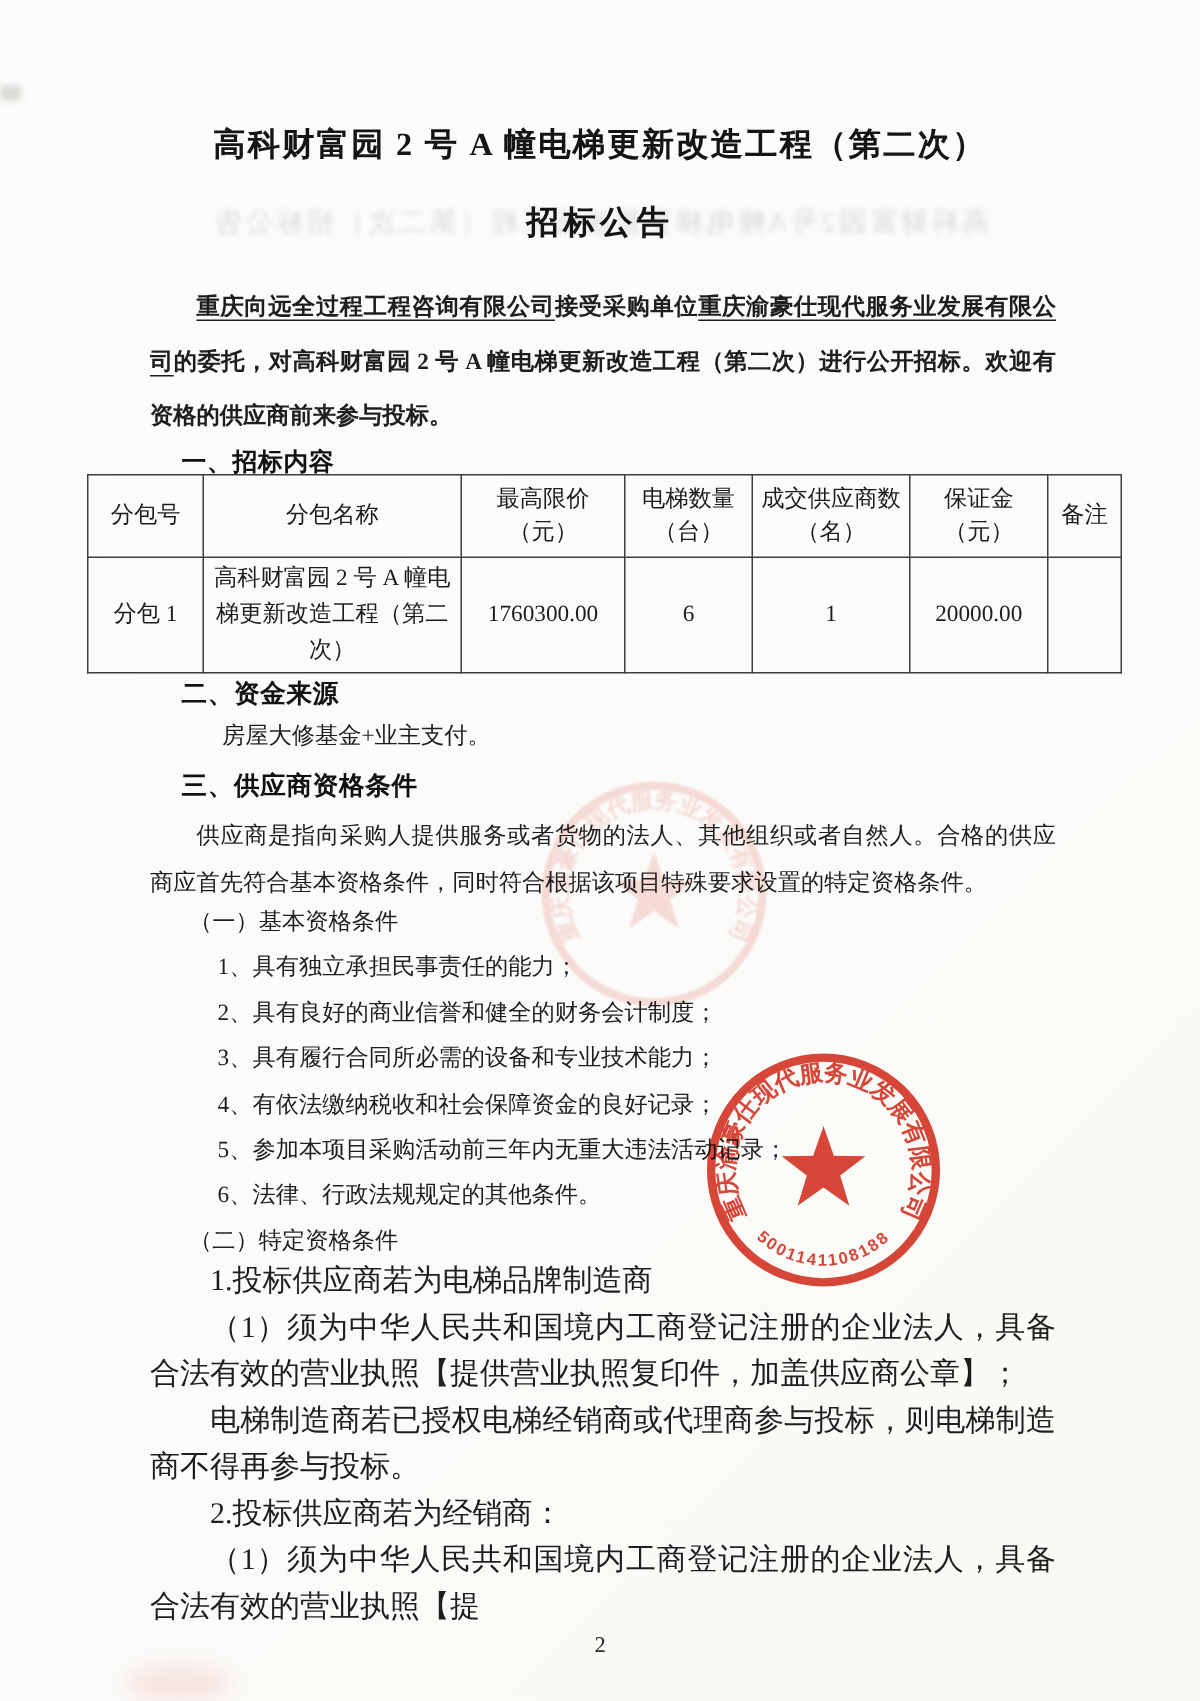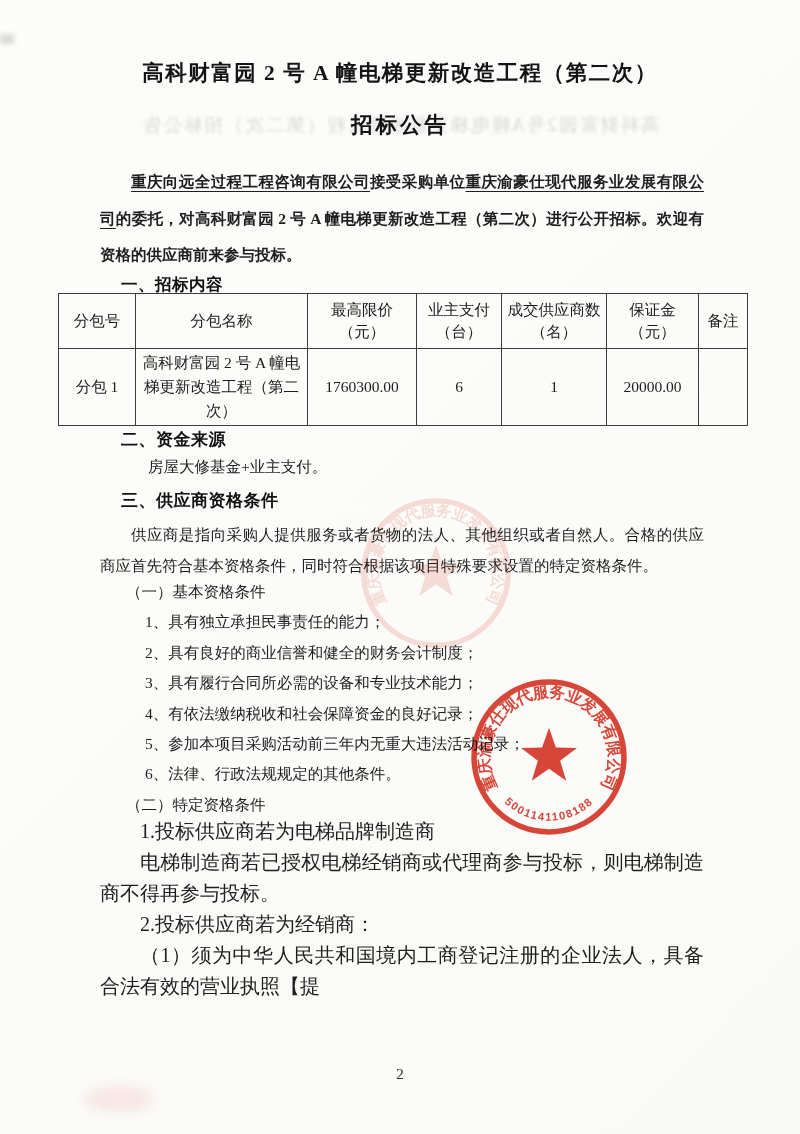--- a/index.html
+++ b/index.html
@@ -5,21 +5,21 @@
   html,body{margin:0;padding:0;background:#e8e8e6;}
   .page{
     position:relative;
     width:800px;height:1134px;
     margin:0 auto;
     background:linear-gradient(135deg,#fcfcfa 0%,#fbfbf9 55%,#f9f9f6 100%);
     font-family:"Liberation Serif","DejaVu Serif",serif;
     color:#1e1e1e;
     overflow:hidden;
   }
-  .abs{position:absolute;}
+  .abs{position:absolute;margin-top:23px;}
   .doc-title{width:800px;left:0;text-align:center;font-weight:bold;font-size:21.5px;letter-spacing:1.5px;color:#141414;}
   .ghost-line{
     left:94px;width:612px;text-align:center;
     font-size:18.5px;letter-spacing:2px;color:#bcbcbc;
     transform:scaleX(-1);filter:blur(1.6px);opacity:.55;
     white-space:nowrap;overflow:hidden;
   }
   .intro{left:100px;width:604px;font-size:15.5px;line-height:36.5px;text-align:justify;text-indent:2em;font-weight:bold;}
   .uline{text-decoration:underline;text-underline-offset:4px;}
   .sec-heading{font-weight:bold;font-size:17px;color:#111;letter-spacing:.5px;white-space:nowrap;}
@@ -76,21 +76,21 @@
         <col style="width:105px">
         <col style="width:92px">
         <col style="width:49px">
     </colgroup>
     <tbody>
         <tr>
       <th>分包号</th>
       <th>分包名称</th>
       <th>最高限价
 （元）</th>
-      <th>业主支付
+      <th>电梯数量
 （台）</th>
       <th>成交供应商数
 （名）</th>
       <th>保证金（元）</th>
       <th>备注</th>
     </tr>
     <tr>
       <td>分包 1</td>
       <td>高科财富园 2 号 A 幢电梯更新改造工程（第二次）</td>
       <td>1760300.00</td>
@@ -114,20 +114,21 @@
     <div class="item">2、具有良好的商业信誉和健全的财务会计制度；</div>
     <div class="item">3、具有履行合同所必需的设备和专业技术能力；</div>
     <div class="item">4、有依法缴纳税收和社会保障资金的良好记录；</div>
     <div class="item">5、参加本项目采购活动前三年内无重大违法活动记录；</div>
     <div class="item">6、法律、行政法规规定的其他条件。</div>
     <div class="sub">（二）特定资格条件</div>
   </div>
 
   <div class="abs special-block" style="top:816px;">
     <p>1.投标供应商若为电梯品牌制造商</p>
+    <p>（1）须为中华人民共和国境内工商登记注册的企业法人，具备合法有效的营业执照【提供营业执照复印件，加盖供应商公章】；</p>
     <p>电梯制造商若已授权电梯经销商或代理商参与投标，则电梯制造商不得再参与投标。</p>
     <p>2.投标供应商若为经销商：</p>
     <p>（1）须为中华人民共和国境内工商登记注册的企业法人，具备合法有效的营业执照【提</p>
   </div>
 
   <div class="abs seal-wrap" style="left:357px;top:494px;width:158px;height:158px;opacity:.17;filter:blur(.6px);">
     <svg width="158" height="158" viewBox="-81 -81 162 162">
       <circle cx="0" cy="0" r="74" fill="none" stroke="#d9392a" stroke-width="5.5"></circle>
       <polygon points="0,-29 6.8,-9.4 27.6,-9 11,3.6 17,23.5 0,11.6 -17,23.5 -11,3.6 -27.6,-9 -6.8,-9.4" fill="#d9392a"></polygon>
       <defs>

